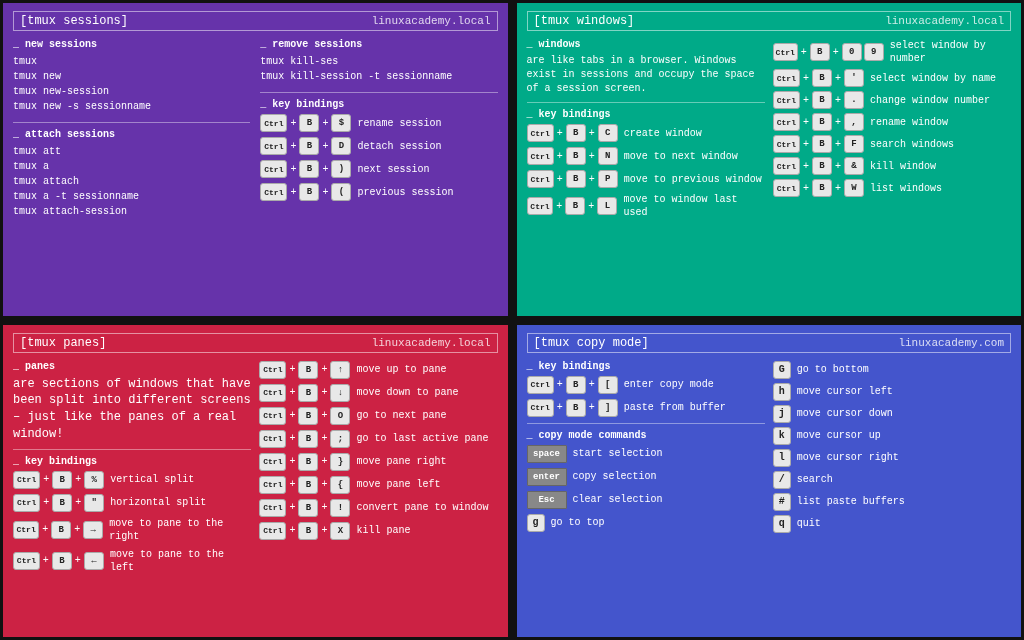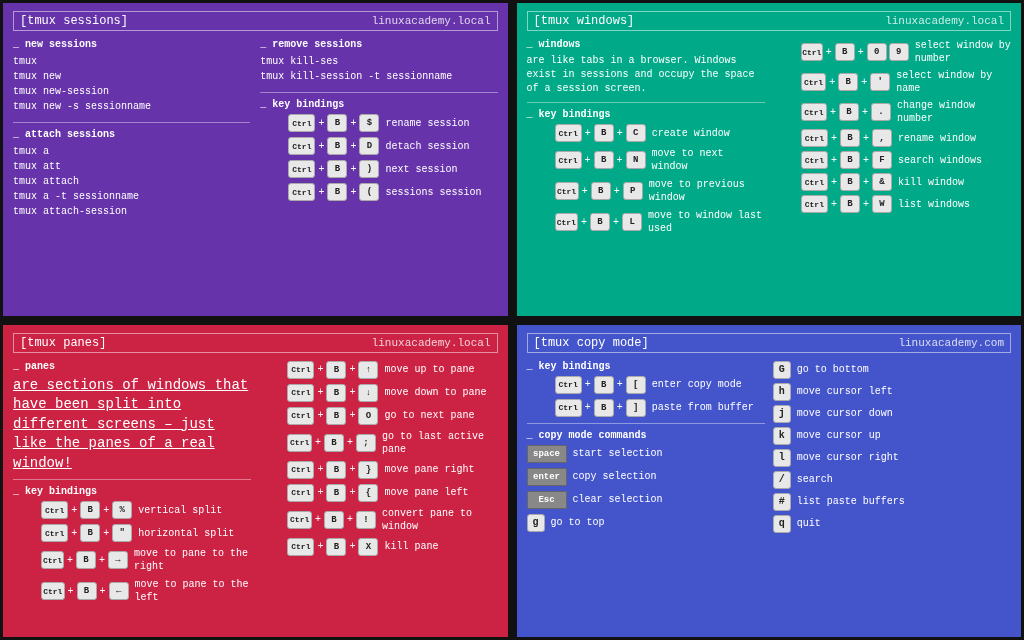--- a/index.html
+++ b/index.html
@@ -64,21 +64,20 @@
       margin: 6px 0;
     }
 
     
     .kb-row {
       display: flex;
       align-items: center;
       margin-bottom: 5px;
       gap: 2px;
       font-size: 10px;
-      margin-left: 28px;
     }
     .kb-row .desc {
       margin-left: 4px;
       font-size: 10px;
       line-height: 1.3;
     }
 
     .key {
       display: inline-flex;
       align-items: center;
@@ -130,24 +129,23 @@
     }
 
     
     .panes-inner {
       display: grid;
       grid-template-columns: 1fr 1fr;
       gap: 0 8px;
       height: calc(100% - 30px);
     }
     .panes-desc {
-      font-size: 14px;
+      font-size: 12px;
       line-height: 1.4;
       margin-bottom: 6px;
-      text-decoration: underline;
     }
 
     
     .copy-inner {
       display: grid;
       grid-template-columns: 1fr 1fr;
       gap: 0 8px;
       height: calc(100% - 30px);
     }
 
@@ -212,22 +210,22 @@
         <div class="section-title">_ new sessions</div>
         <ul class="cmd-list">
           <li>tmux</li>
           <li>tmux new</li>
           <li>tmux new-session</li>
           <li>tmux new -s sessionname</li>
         </ul>
         <hr class="divider">
         <div class="section-title">_ attach sessions</div>
         <ul class="cmd-list">
+          <li>tmux att</li>
           <li>tmux a</li>
-          <li>tmux att</li>
           <li>tmux attach</li>
           <li>tmux a -t sessionname</li>
           <li>tmux attach-session</li>
         </ul>
       </div>
       <div class="sessions-right">
         <div class="section-title">_ remove sessions</div>
         <ul class="cmd-list">
           <li>tmux kill-ses</li>
           <li>tmux kill-session -t sessionname</li>
@@ -257,21 +255,21 @@
           <span class="plus">+</span>
           <span class="key">)</span>
           <span class="desc">next session</span>
         </div>
         <div class="kb-row">
           <span class="key ctrl">Ctrl</span>
           <span class="plus">+</span>
           <span class="key">B</span>
           <span class="plus">+</span>
           <span class="key">(</span>
-          <span class="desc">sessions session</span>
+          <span class="desc">previous session</span>
         </div>
       </div>
     </div>
   </div>
 
   <div class="panel panel-windows">
     <div class="panel-header">
       <span class="panel-header-title">[tmux windows]</span>
       <span class="panel-header-host">linuxacademy.local</span>
     </div>

